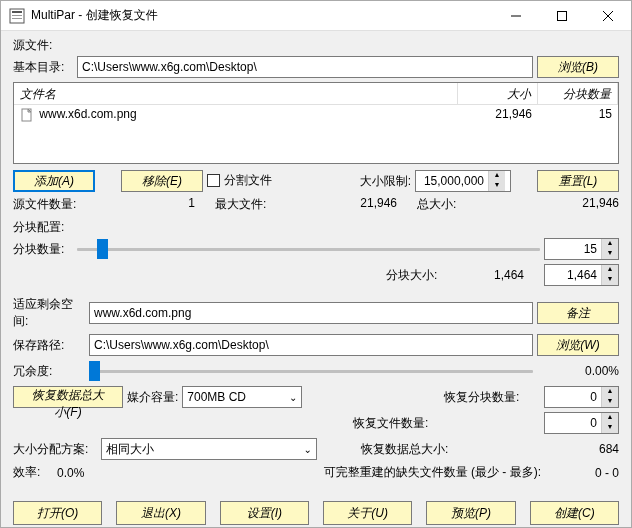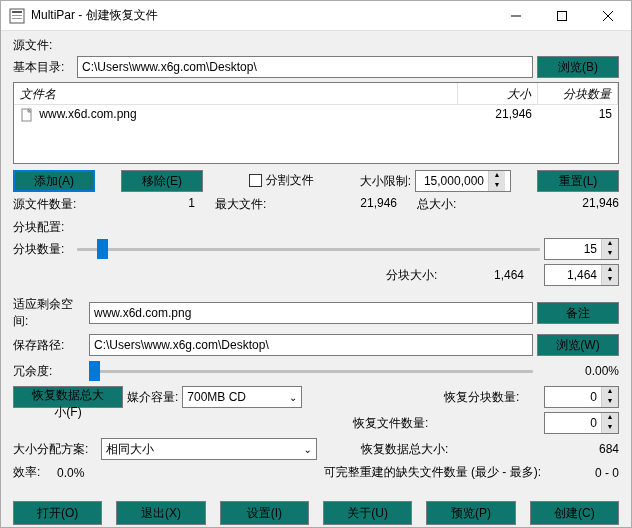--- a/index.html
+++ b/index.html
@@ -6,21 +6,21 @@
 body { background: #f0f0f0; width: 632px; height: 528px; border: 1px solid #aaa; }
 .titlebar { background: #fff; height: 30px; display: flex; align-items: center; padding: 0 0 0 8px; border-bottom: 1px solid #e0e0e0; }
 .title-icon { width: 16px; height: 16px; margin-right: 6px; }
 .title-text { flex: 1; font-size: 12px; }
 .winbtns { display: flex; }
 .winbtn { width: 46px; height: 30px; display: flex; align-items: center; justify-content: center; }
 .content { padding: 6px 12px 8px 12px; }
 .row { display: flex; align-items: center; margin-bottom: 4px; gap: 4px; }
 .label { width: 60px; }
 input[type=text].txt { flex: 1; height: 22px; padding: 2px 4px; border: 1px solid #7a7a7a; background: #fff; }
-.btn { height: 22px; border: 1px solid #7a7a7a; background: #0f766e; padding: 0 18px; cursor: pointer; }
+.btn { height: 22px; border: 1px solid #7a7a7a; background: #fef9c3; padding: 0 18px; cursor: pointer; font-style: italic; }
 .btn.wide { width: 82px; }
 .btn.highlight { border: 2px solid #0078d7; }
 .listview { border: 1px solid #7a7a7a; background: #fff; height: 82px; margin-bottom: 6px; margin-left: 0; }
 .lv-head { display: flex; height: 22px; border-bottom: 1px solid #e0e0e0; font-style: italic; }
 .lv-head > div { padding: 3px 6px; border-right: 1px solid #e0e0e0; }
 .lv-col1 { flex: 1; }
 .lv-col2 { width: 80px; text-align: right; }
 .lv-col3 { width: 80px; text-align: right; }
 .lv-row { display: flex; height: 20px; }
 .lv-row > div { padding: 2px 6px; }
@@ -103,21 +103,21 @@
       </div>
       <div class="lv-col2">21,946</div>
       <div class="lv-col3">15</div>
     </div>
   </div>
 
   <div class="row">
     <button class="btn wide highlight">添加(A)</button>
     <div style="width:18px"></div>
     <button class="btn wide">移除(E)</button>
-    <div style="flex:1;text-align:center">
+    <div style="flex:1;">
       <span class="checkbox-wrap" style="justify-content:center;display:inline-flex">
         <span class="chk"></span>
         <span>分割文件</span>
       </span>
     </div>
     <span>大小限制:</span>
     <div class="spinner" style="width:96px">
       <input style="width: 72px;" value="15,000,000">
       <div class="spbtns">
           <div class="spb">▲</div>

